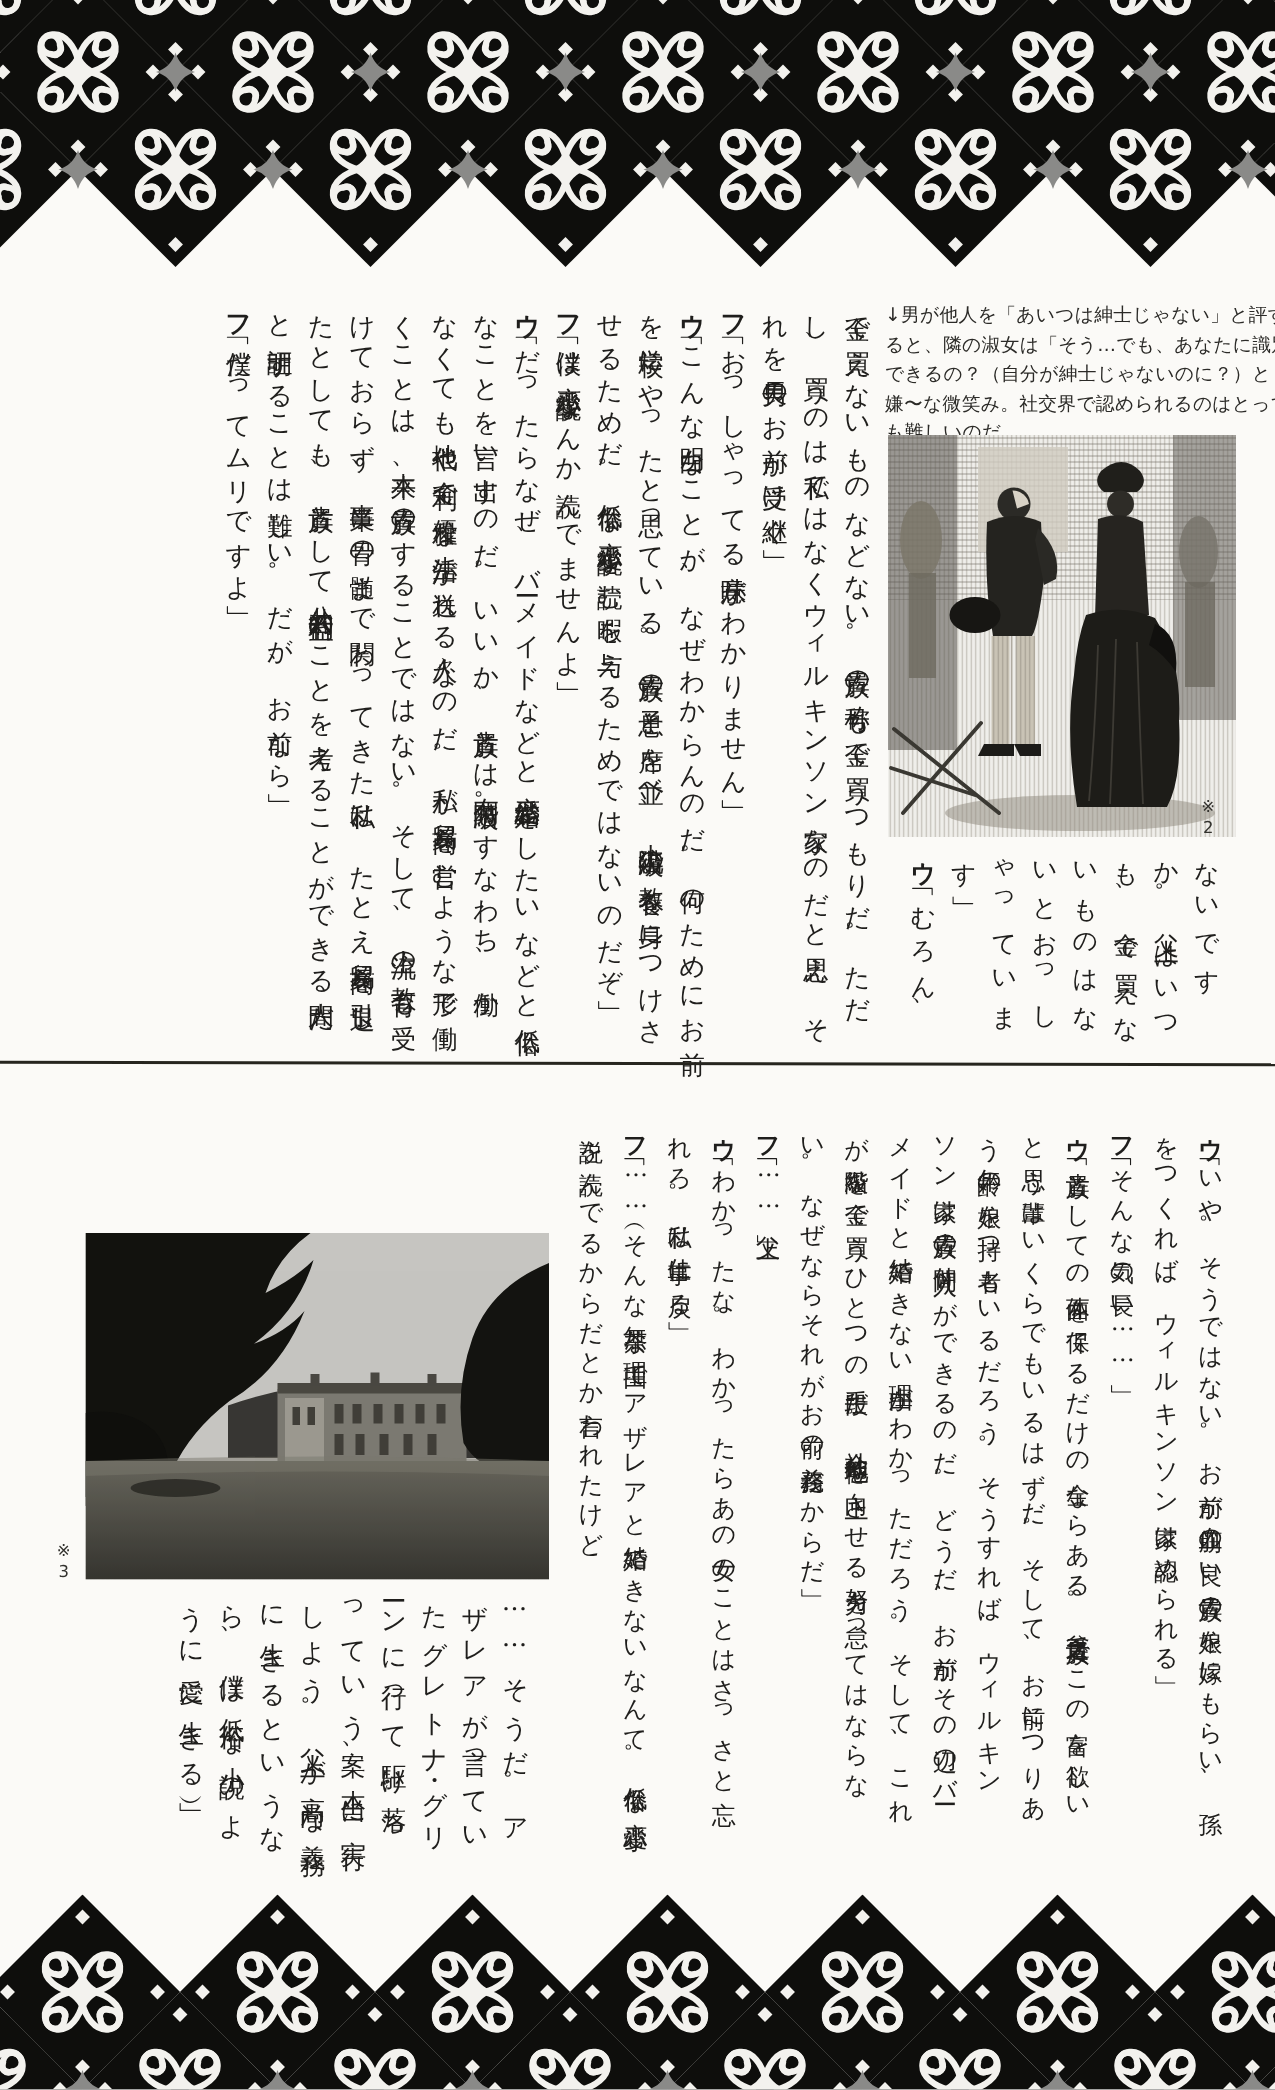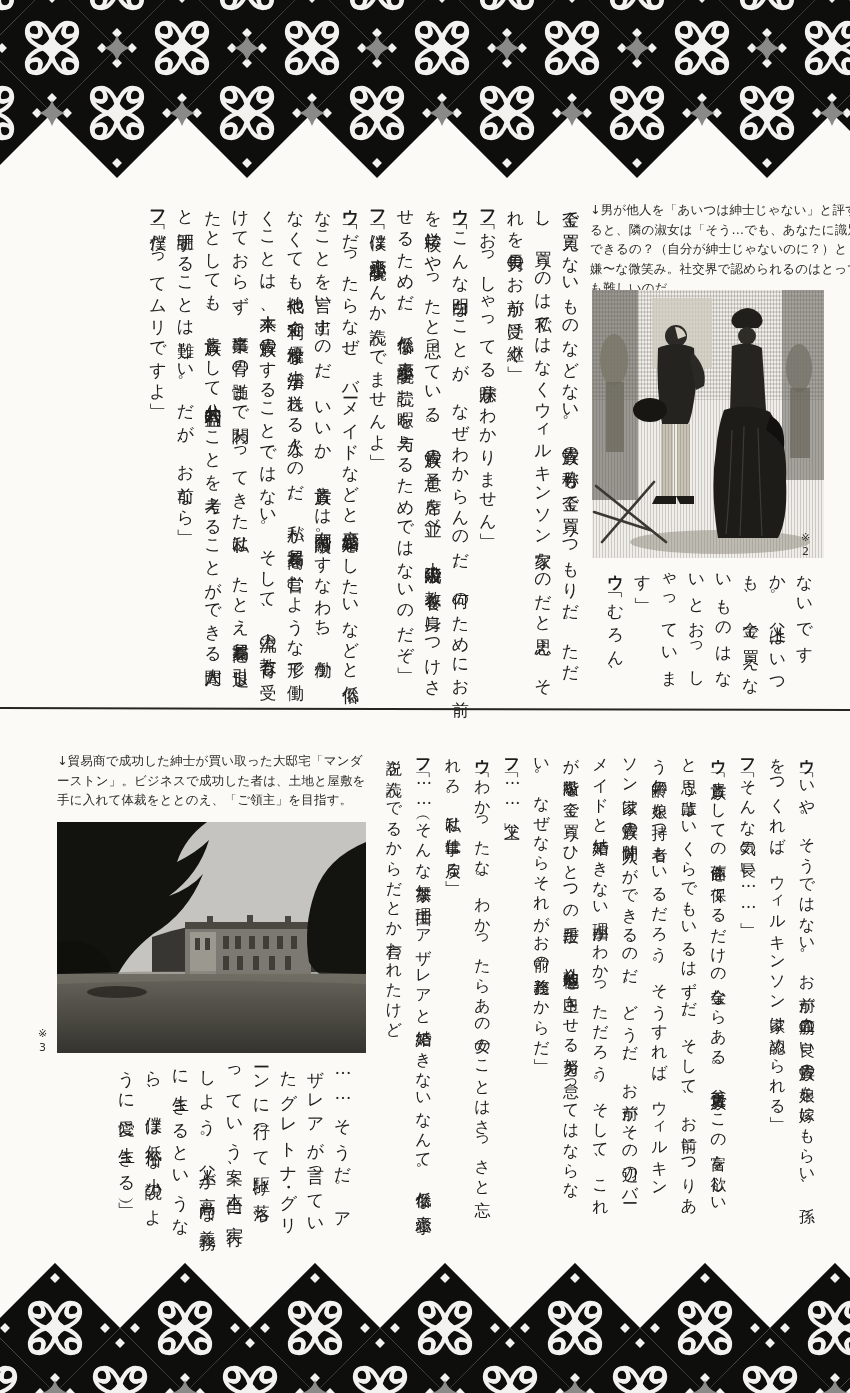--- a/index.html
+++ b/index.html
@@ -203,21 +203,20 @@
     <p><span class="spk"></span><span>金で買えないものなどない。貴族の称号も金で買うつもりだ。ただし、買うのは私ではなくウィルキンソン家なのだと思え。それを長男のお前が受け継ぐ」</span></p>
     <p><span class="spk">フ</span><span>「おっしゃってる意味がわかりません」</span></p>
     <p><span class="spk">ウ</span><span>「こんな明白なことが、なぜわからんのだ。何のためにお前を学校にやったと思っている。貴族の子息と席を並べ、上流階級の教養を身につけさせるためだ。低俗な恋愛小説を読む暇を与えるためではないのだぞ」</span></p>
     <p><span class="spk">フ</span><span>「僕は恋愛小説なんか読んでませんよ」</span></p>
     <p><span class="spk">ウ</span><span>「だったらなぜ、バーメイドなどと恋愛結婚をしたいなどと低俗なことを言い出すのだ。いいか、貴族とは有閑階級。すなわち、働かなくても地代や金利で優雅な生活が送れる人々なのだ。私が貿易商を営むような形で働くことは、本来、貴族のすることではない。そして、上流の教育も受けておらず、事業に骨の髄まで関わってきた私は、たとえ貿易商を引退したとしても、貴族として公共的利益のことを考えることができる人間だと証明することは難しい。だが、お前なら」</span></p>
     <p><span class="spk">フ</span><span>「僕だってムリですよ」</span></p>
   </div>
 
   <div class="divider"></div>
 
-  <div class="annot annot-bottom">↓貿易商で成功した紳士が買い取った大邸宅「マンダーストン」。ビジネスで成功した者は、土地と屋敷を手に入れて体裁をととのえ、「ご領主」を目指す。</div>
 
   <svg class="figure photo" width="309" height="231" viewBox="0 0 309 231" aria-hidden="true">
     <defs>
       <linearGradient id="lawn" x1="0" y1="0" x2="0" y2="1">
         <stop offset="0" stop-color="#767469"></stop>
           <stop offset="1" stop-color="#3d3c36"></stop>
       </linearGradient>
       <filter id="grain">
         <feTurbulence type="fractalNoise" baseFrequency="0.9" numOctaves="2" result="n"></feTurbulence>
         <feColorMatrix in="n" type="matrix" values="0 0 0 0 0  0 0 0 0 0  0 0 0 0 0  0.6 0.6 0.6 0 0"></feColorMatrix>

